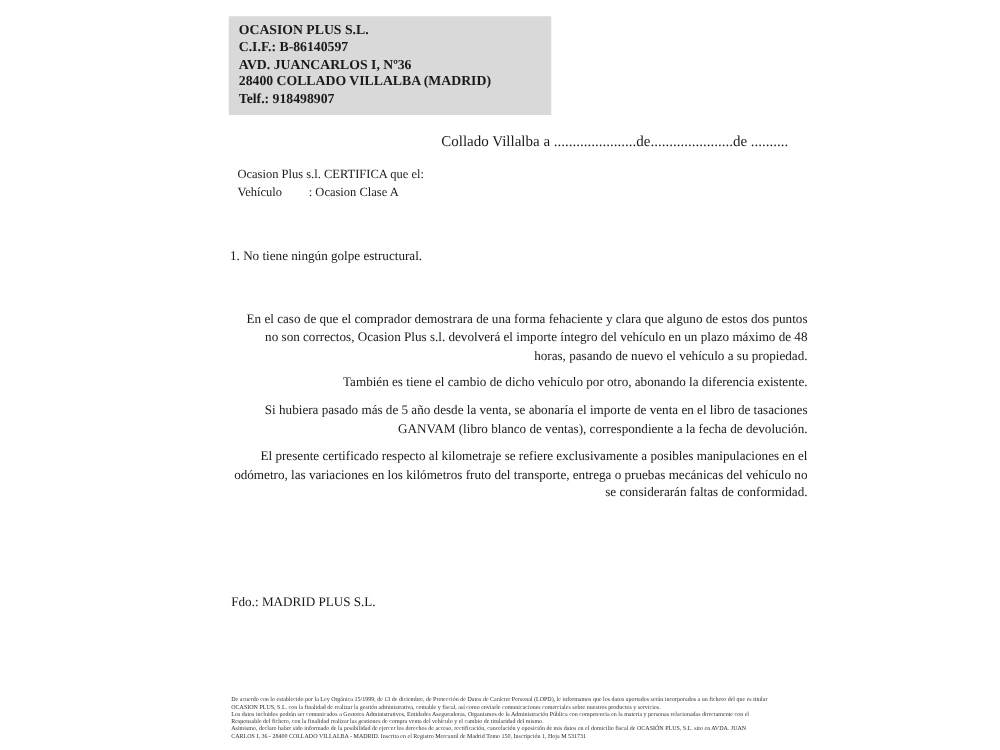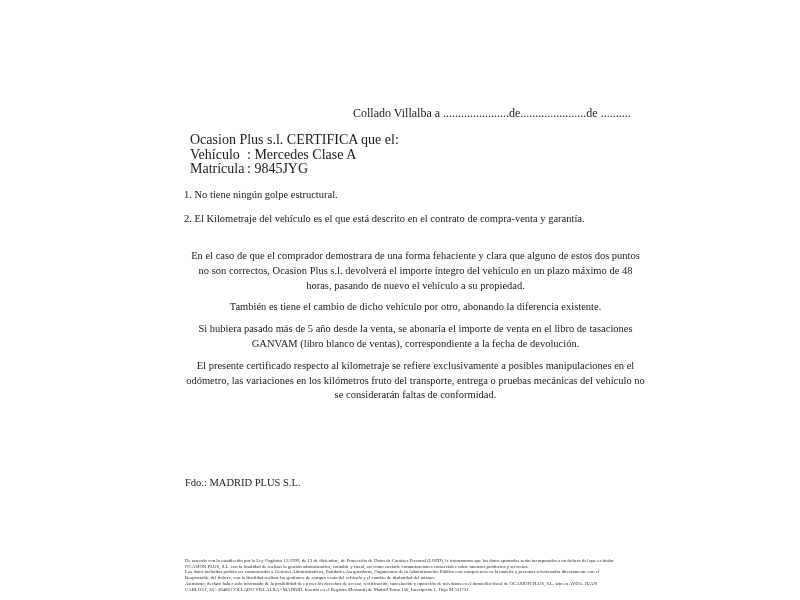--- a/index.html
+++ b/index.html
@@ -19,34 +19,34 @@
     font-weight:bold;
     font-size:11px;
     line-height:13.8px;
   }
   .date-line{
     position:absolute;left:353px;top:106px;
     font-size:12px;
   }
   .certify{
     position:absolute;left:190px;top:133px;
-    font-size:14px;line-height:14.5px;
+    font-size:10px;line-height:14.5px;
   }
   .cert-row .lbl{
     display:inline-block;width:57px;
   }
   .points{
     position:absolute;left:184px;top:187px;width:462px;
     font-size:10.5px;line-height:15px;
   }
-  .points p{margin:0 0 9px 0;}
+  .points p{margin:11px 0 9px 0;}
   .body-text{
     position:absolute;left:185px;top:249px;width:461px;
     font-size:10.5px;line-height:14.8px;
-    text-align:center;
+    text-align:right;
   }
   .body-text p{margin:0 0 7px 0;}
   .signature{
     position:absolute;left:185px;top:477px;
     font-size:10.5px;
   }
   .legal{
     position:absolute;left:185px;top:557px;width:456px;height:38px;
     overflow:visible;
   }
@@ -58,36 +58,39 @@
     line-height:11.6px;
     color:#2b2b2b;
   }
   .legal-inner div{white-space:nowrap;}
 </style>
 </head>
 <body>
 
 <div class="page">
 
+  <div class="letterhead">
+    <div>OCASION PLUS S.L.</div>
+    <div>C.I.F.: B-86140597</div>
+    <div>AVD. JUANCARLOS I, Nº36</div>
+    <div>28400 COLLADO VILLALBA (MADRID)</div>
+    <div>Telf.: 918498907</div>
+  </div>
 
   <div class="date-line">Collado Villalba a ......................de......................de ..........</div>
 
   <div class="certify">
     <div>Ocasion Plus s.l. CERTIFICA que el:</div>
     <div class="cert-row">
-      <span class="lbl">Vehículo</span><span>: Mercedes Clase A</span>
-    </div>
-    <div class="cert-row">
-      <span class="lbl">Matrícula</span><span>: 9845JYG</span>
+      <span class="lbl">Vehículo</span><span>: Ocasion Clase A</span>
     </div>
   </div>
 
   <div class="points">
     <p>1. No tiene ningún golpe estructural.</p>
-    <p>2. El Kilometraje del vehículo es el que está descrito en el contrato de compra-venta y garantía.</p>
   </div>
 
   <div class="body-text">
     <p>En el caso de que el comprador demostrara de una forma fehaciente y clara que alguno de estos dos puntos no son correctos, Ocasion Plus s.l. devolverá el importe íntegro del vehículo en un plazo máximo de 48 horas, pasando de nuevo el vehículo a su propiedad.</p>
     <p>También es tiene el cambio de dicho vehículo por otro, abonando la diferencia existente.</p>
     <p>Si hubiera pasado más de 5 año desde la venta, se abonaría el importe de venta en el libro de tasaciones GANVAM (libro blanco de ventas), correspondiente a la fecha de devolución.</p>
     <p>El presente certificado respecto al kilometraje se refiere exclusivamente a posibles manipulaciones en el odómetro, las variaciones en los kilómetros fruto del transporte, entrega o pruebas mecánicas del vehículo no se considerarán faltas de conformidad.</p>
   </div>
 
   <div class="signature">Fdo.: MADRID PLUS S.L.</div>

